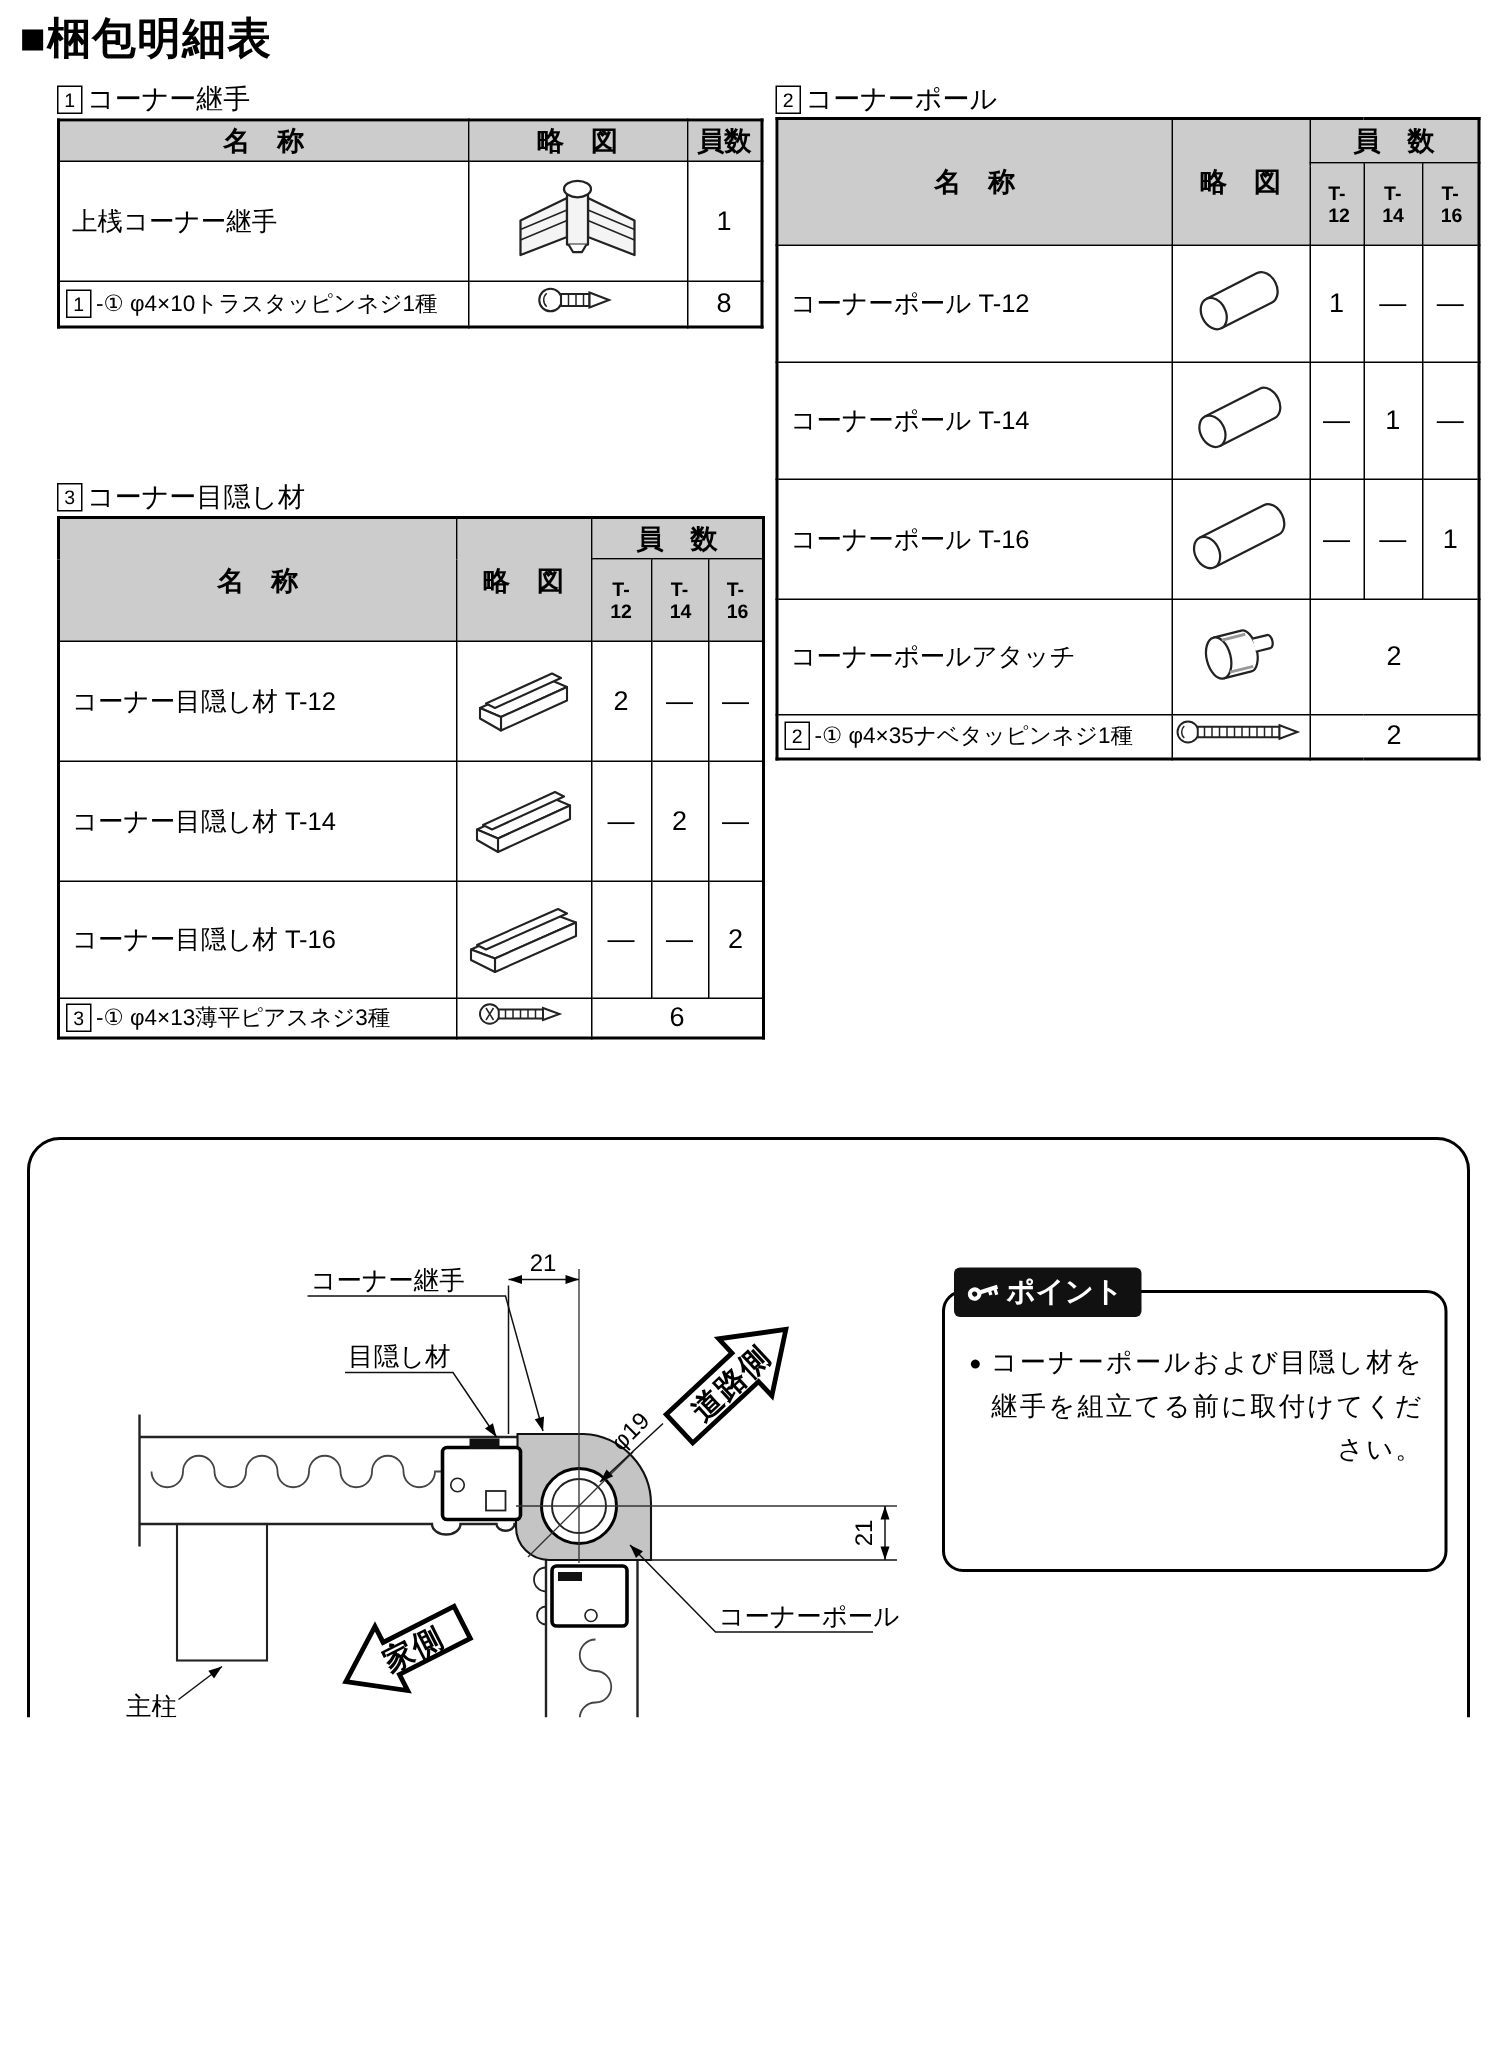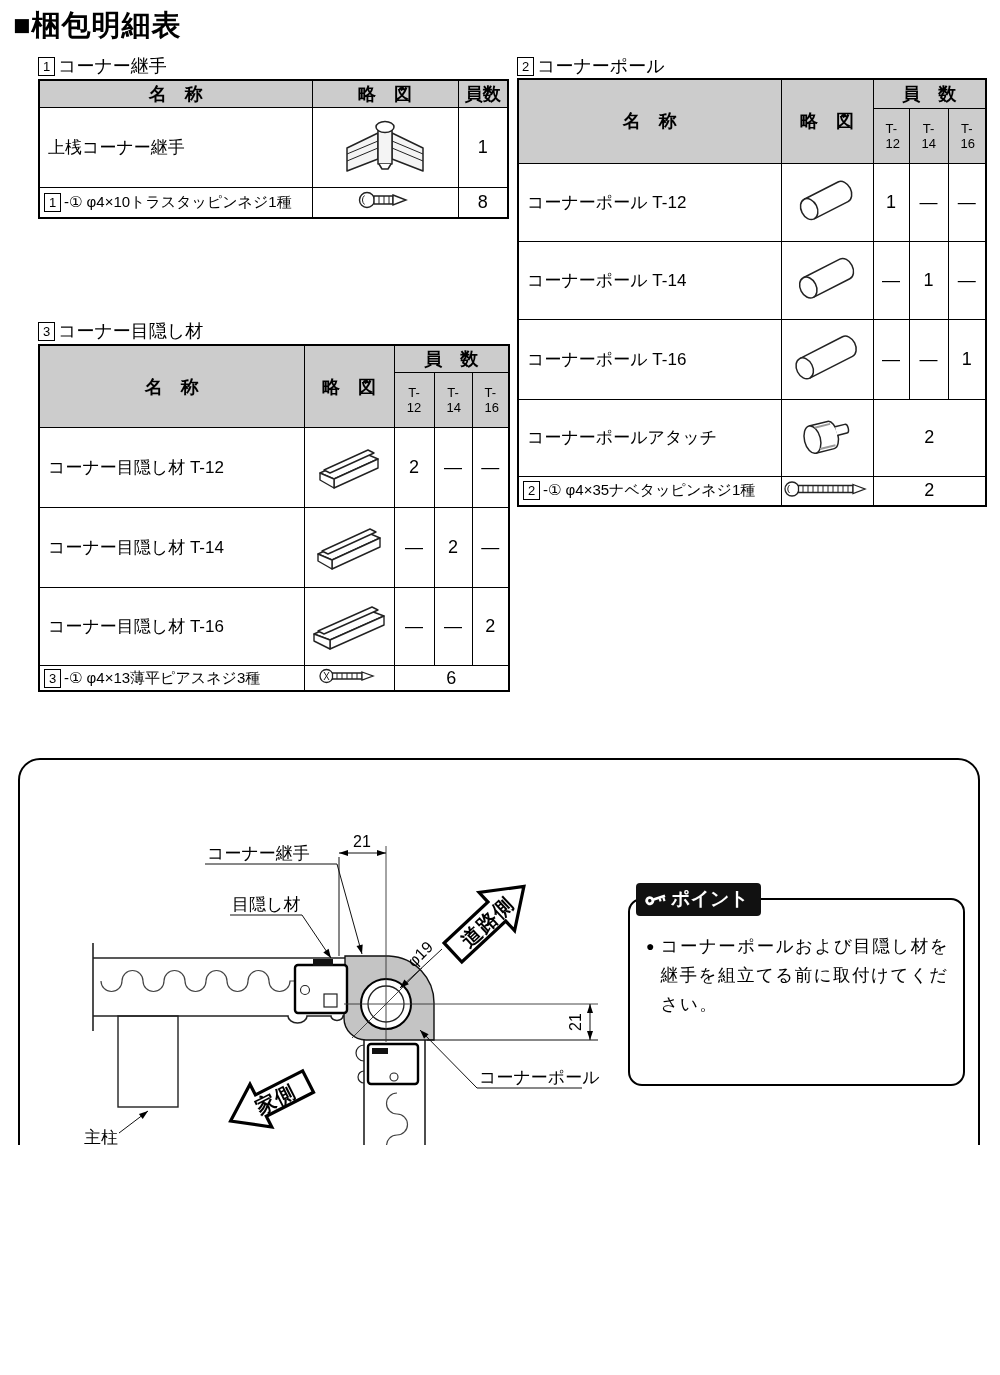--- a/index.html
+++ b/index.html
@@ -6,36 +6,36 @@
   .page{position:relative;width:1000px;height:1145px;background:#fff;overflow:hidden;
         font-family:"Liberation Sans","DejaVu Sans",sans-serif;color:#000;}
   .h1{position:absolute;left:13px;top:6px;font-size:29px;font-weight:bold;letter-spacing:1px;}
   .h2{position:absolute;left:60px;top:699px;font-size:34px;font-weight:bold;letter-spacing:3px;}
   .seclab{position:absolute;font-size:18px;font-weight:500;display:flex;align-items:center;}
   .boxn{display:inline-block;border:1.5px solid #000;min-width:15px;height:17px;line-height:17px;
         text-align:center;font-size:13px;margin-right:3px;font-weight:normal;}
   .ptable{position:absolute;border-collapse:collapse;table-layout:fixed;background:#fff;border:2px solid #000;}
   .ptable th,.ptable td{border:1px solid #000;overflow:hidden;}
   .ptable th{background:#ccc;font-weight:bold;font-size:18px;text-align:center;}
-  .ptable th.sz{font-size:13px;font-weight:normal;padding:12px;}
+  .ptable th.sz{font-size:13px;font-weight:bold;padding:12px;}
   .nm{font-size:17px;padding-left:8px;text-align:left;vertical-align:middle;margin-top:12px;}
   .nm.sm{font-size:15px;padding-left:4px;white-space:nowrap;}
   .qt{text-align:center;font-size:18px;vertical-align:middle;}
   .ic{text-align:center;vertical-align:middle;padding:0;}
   .dimbox{position:absolute;left:18px;top:758px;width:958px;height:583px;border:2px solid #000;
           border-radius:22px;background:#fff;}
   .diag{position:absolute;left:0;top:0;width:1000px;height:1375px;pointer-events:none;}
-  .pointbox{position:absolute;left:628px;top:845px;width:337px;height:203px;margin-top:38px;}
+  .pointbox{position:absolute;left:628px;top:845px;width:337px;height:203px;}
   .pointtab{position:absolute;left:8px;top:0;z-index:2;background:#111;color:#fff;border-radius:4px;
             padding:3px 12px 4px 8px;display:flex;align-items:center;gap:5px;font-size:19px;font-weight:bold;}
   .pointbody{position:absolute;left:0;top:15px;right:0;bottom:0;border:2px solid #000;border-radius:14px;
              background:#fff;padding:32px 12px 0 14px;box-sizing:border-box;}
   .prow{display:flex;align-items:flex-start;}
   .pbullet{font-size:14px;margin:6px 6px 0 2px;}
-  .pline{font-size:17.5px;line-height:29px;letter-spacing:1.5px;white-space:nowrap;}
+  .pline{font-size:17.5px;line-height:29px;letter-spacing:1.5px;white-space:nowrap;text-align:right;}
   .doccode{position:absolute;left:832px;top:1349px;font-size:14px;letter-spacing:.5px;}
   svg text{font-family:"Liberation Sans","DejaVu Sans",sans-serif;}
 </style>
 </head>
 <body>
 
 <div class="page">
 
   <div class="h1">■梱包明細表</div>
 

